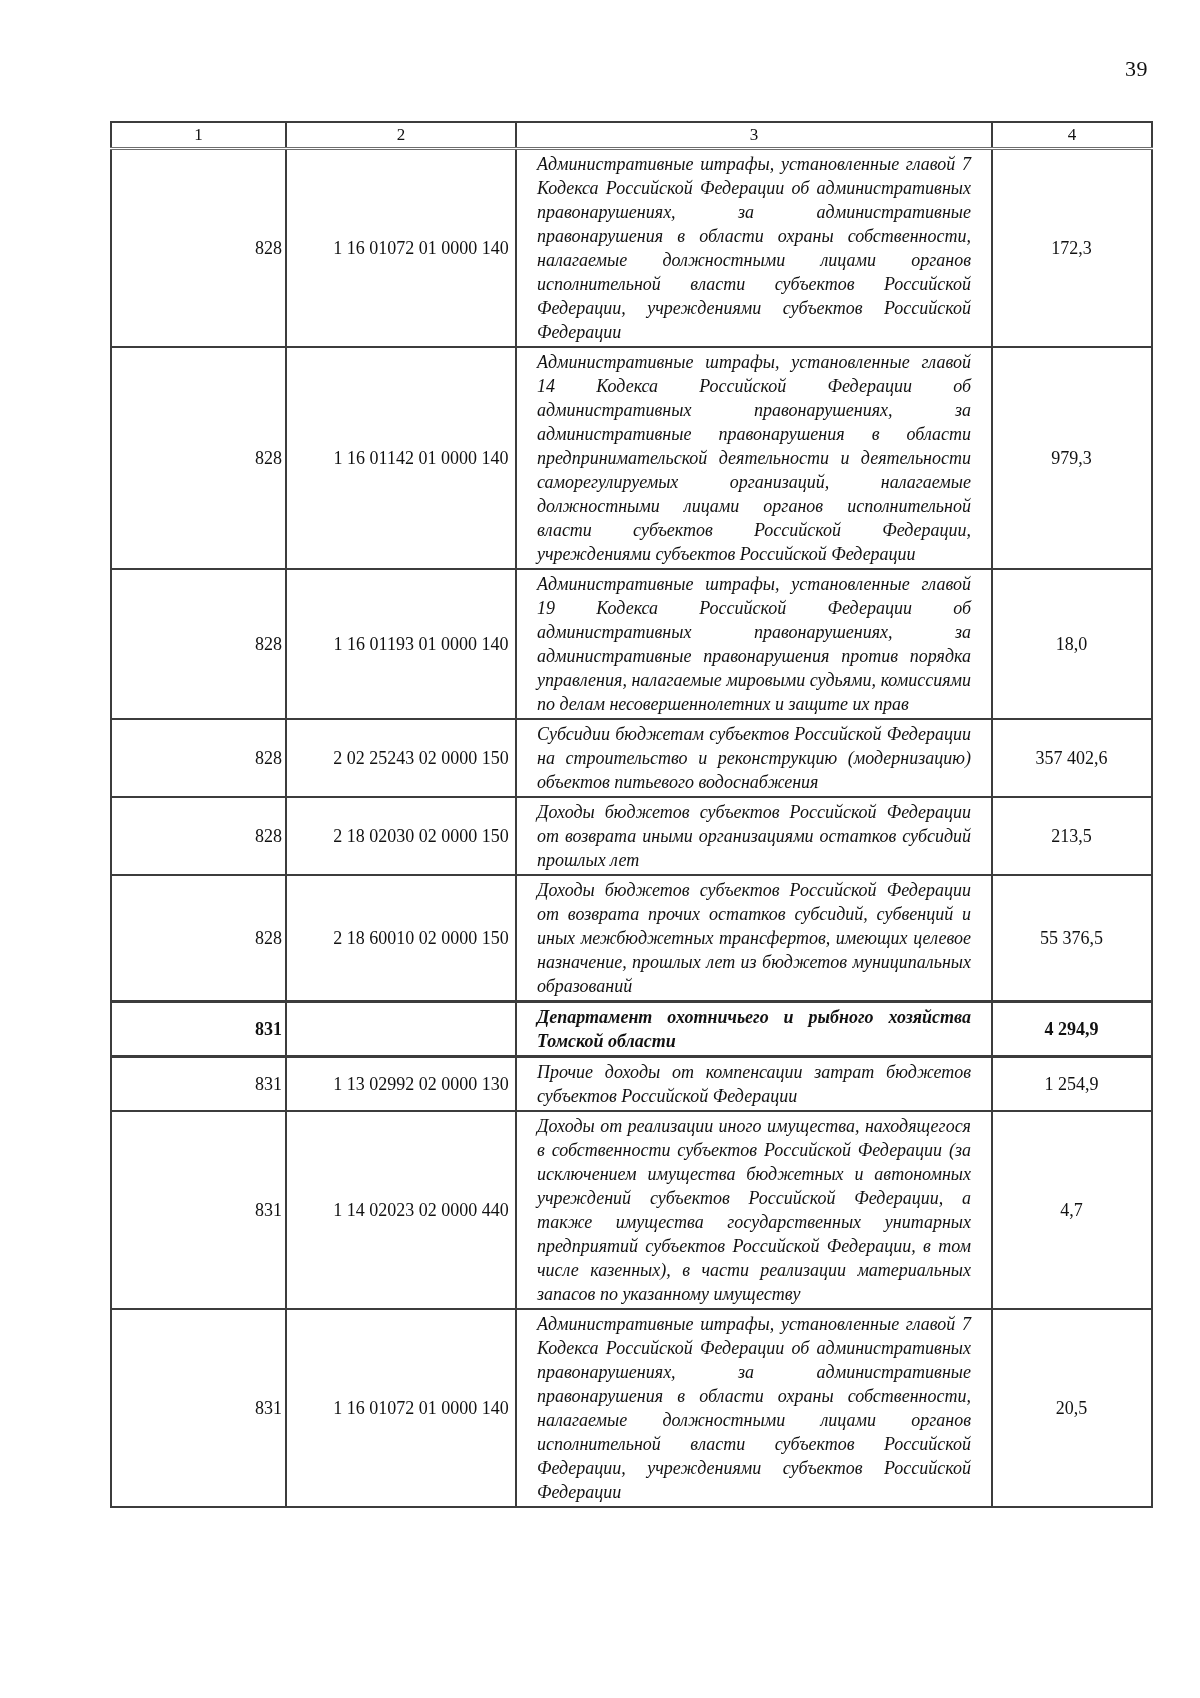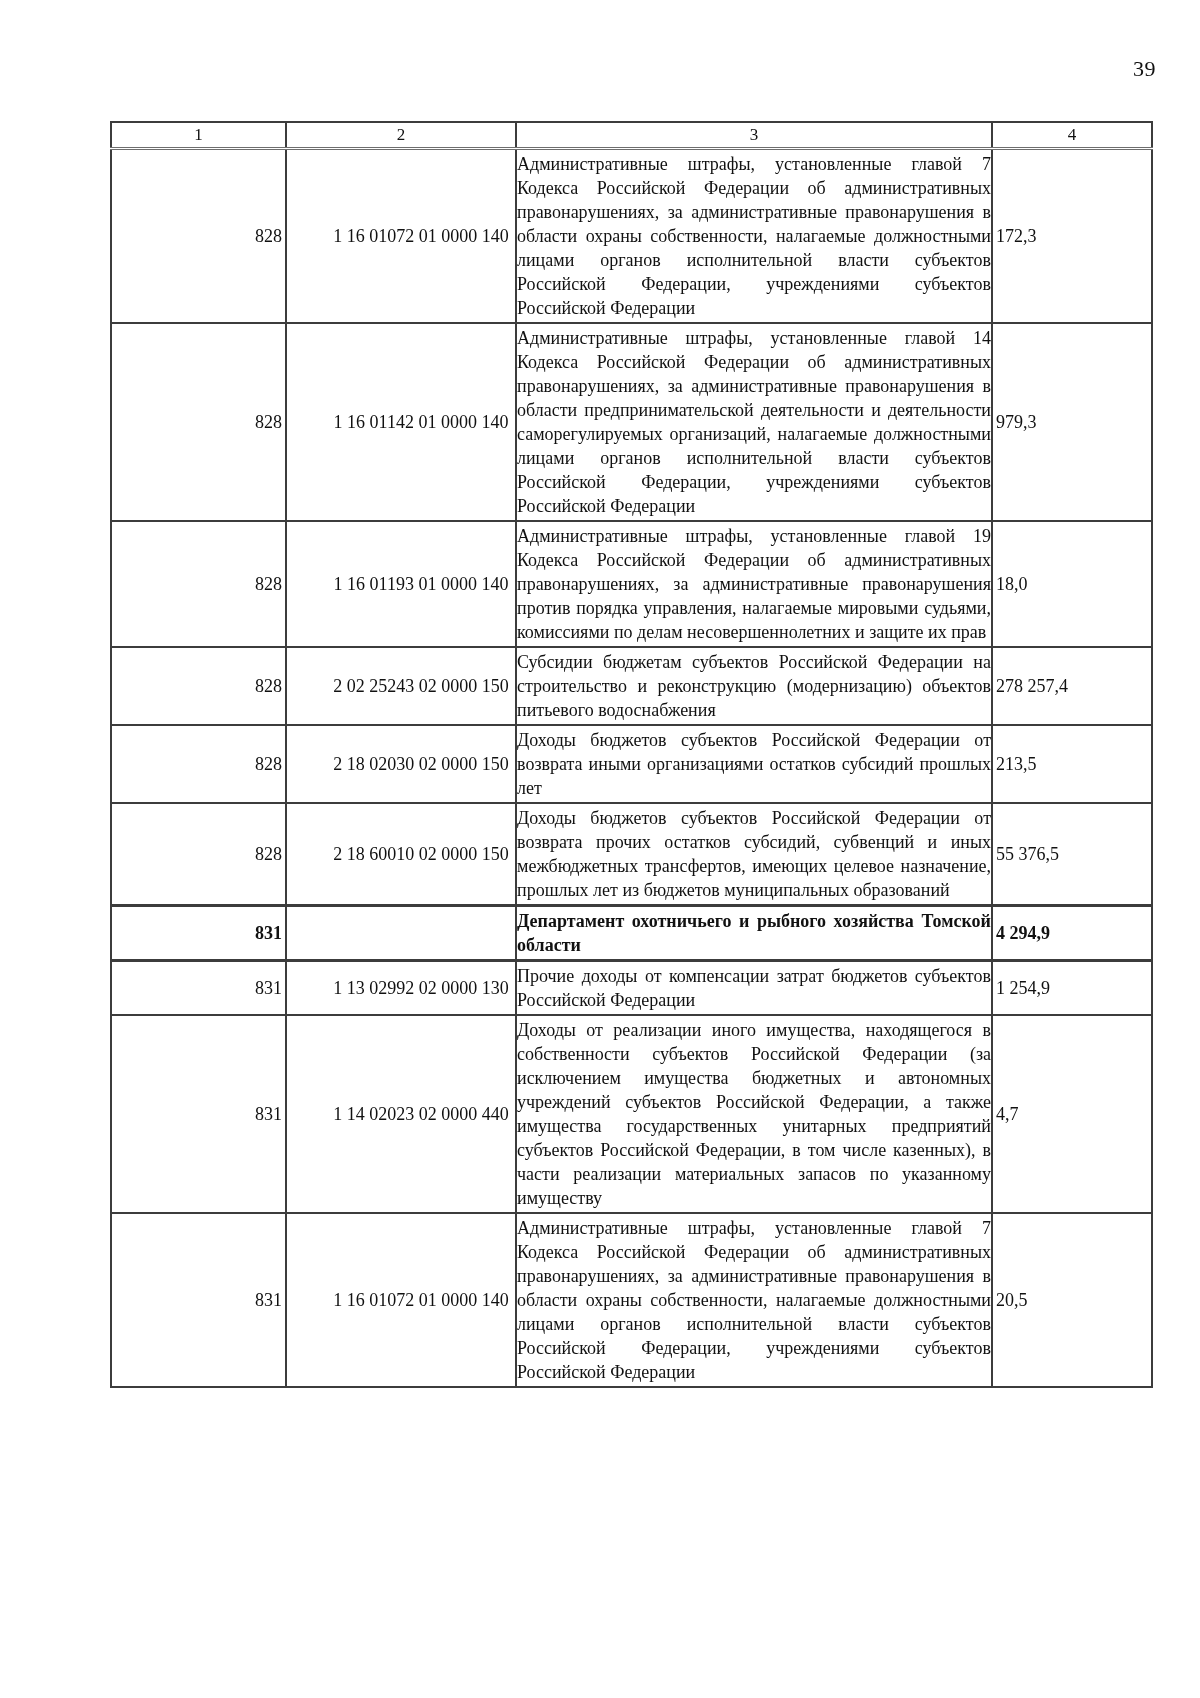--- a/index.html
+++ b/index.html
@@ -10,21 +10,21 @@
   body {
     width: 1200px;
     height: 1698px;
     position: relative;
     font-family: "Liberation Serif", "DejaVu Serif", serif;
     color: #111;
   }
   .page-number {
     position: absolute;
     top: 56px;
-    left: 8px;
+    left: 0;
     width: 1148px;
     text-align: right;
     font-size: 22px;
     letter-spacing: 0.5px;
   }
   table.doc-table {
     position: absolute;
     left: 110px;
     top: 121px;
     width: 1041px;
@@ -44,22 +44,22 @@
     border-bottom: 3px double #6e6e6e;
   }
   .doc-table td {
     font-size: 18px;
     line-height: 24px;
     padding: 2px 3px;
     vertical-align: middle;
   }
   .doc-table td.c1 { text-align: right; }
   .doc-table td.c2 { text-align: center; white-space: nowrap; padding-left: 43px; }
-  .doc-table td.c3 { text-align: justify; padding: 2px 0; }
-  .doc-table td.c4 { text-align: left; padding-right: 4px; margin-left: 9px; }
+  .doc-table td.c3 { text-align: justify; padding: 2px 20px; font-style: italic; }
+  .doc-table td.c4 { text-align: center; padding-right: 4px; margin-left: 9px; }
   .doc-table tr.bold-row td { font-weight: bold; }
   .doc-table tr.bold-row { border-top: 3px solid #3c3c3c; border-bottom: 3px solid #3c3c3c; }
 </style>
 </head>
 <body>
 
 <div class="page-number">39</div>
 
 <table class="doc-table">
   <colgroup>
@@ -95,21 +95,21 @@
     <td class="c1">828</td>
     <td class="c2">1 16 01193 01 0000 140</td>
     <td class="c3">Административные штрафы, установленные главой 19 Кодекса Российской Федерации об административных правонарушениях, за административные правонарушения против порядка управления, налагаемые мировыми судьями, комиссиями по делам несовершеннолетних и защите их прав</td>
     <td class="c4">18,0</td>
   </tr>
 
   <tr>
     <td class="c1">828</td>
     <td class="c2">2 02 25243 02 0000 150</td>
     <td class="c3">Субсидии бюджетам субъектов Российской Федерации на строительство и реконструкцию (модернизацию) объектов питьевого водоснабжения</td>
-    <td class="c4">278 257,4</td>
+    <td class="c4">357 402,6</td>
   </tr>
 
   <tr>
     <td class="c1">828</td>
     <td class="c2">2 18 02030 02 0000 150</td>
     <td class="c3">Доходы бюджетов субъектов Российской Федерации от возврата иными организациями остатков субсидий прошлых лет</td>
     <td class="c4">213,5</td>
   </tr>
 
   <tr>

